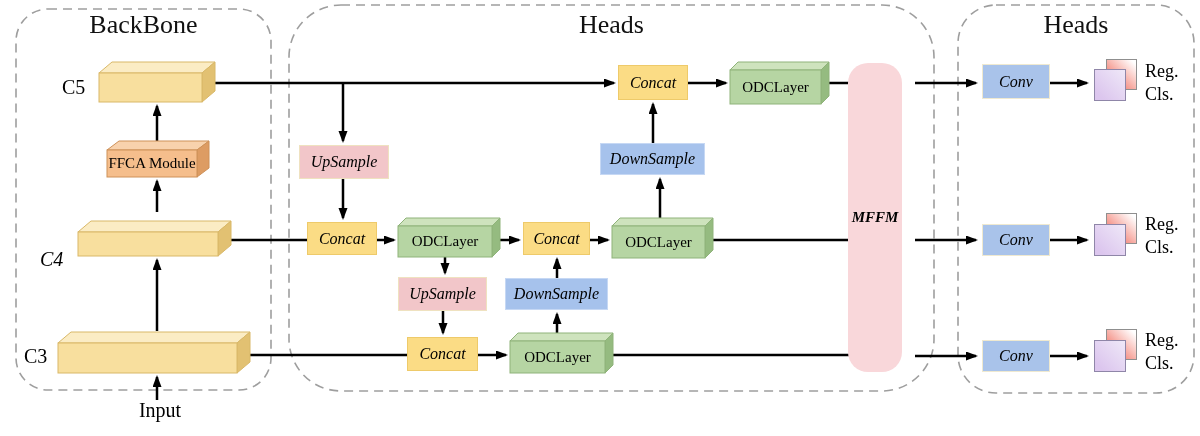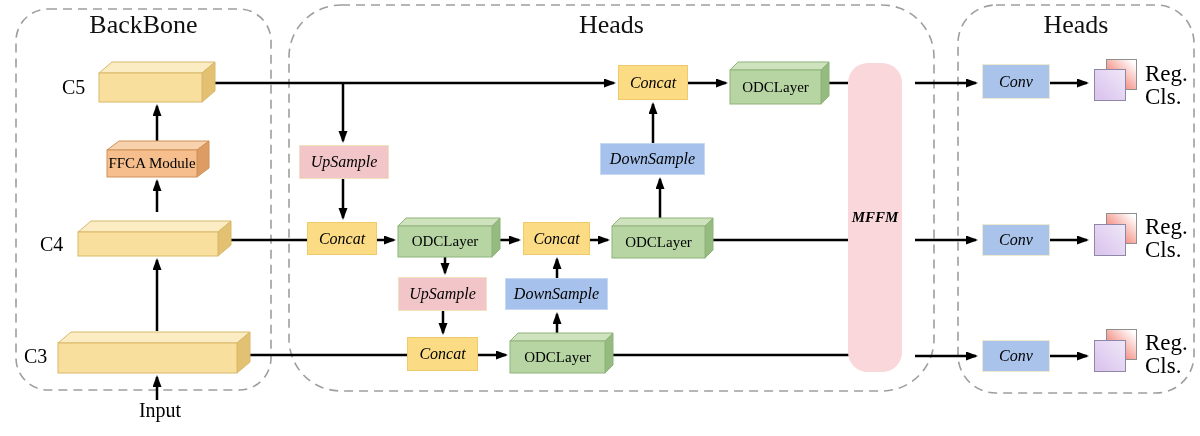--- a/index.html
+++ b/index.html
@@ -19,21 +19,21 @@
 
   .boxlabel{position:absolute;display:flex;align-items:center;justify-content:center;
             font-weight:normal;font-size:15px;white-space:nowrap;}
   .sidelabel{position:absolute;font-size:20px;white-space:nowrap;}
 
   .sq{position:absolute;box-sizing:border-box;}
   .sq-reg{background:linear-gradient(225deg,#ffffff 8%,var(--regMid) 65%,var(--regDeep) 100%);
           border:1px solid #8f8f8f;}
   .sq-cls{background:linear-gradient(225deg,var(--clsLight) 0%,var(--clsDeep) 85%);
           border:1px solid #8f86a8;}
-  .rc-label{position:absolute;font-size:23px;white-space:nowrap;text-align:center;}
+  .rc-label{position:absolute;font-size:18px;white-space:nowrap;text-align:center;}
 
   
   .dashrect{fill:none;stroke:var(--dash);stroke-width:1.6;}
   .ln{stroke:var(--line);stroke-width:2.5;fill:none;}
   .pf-yellow{fill:var(--yellowFront);stroke:var(--yellowEdge);stroke-width:1;}
   .pt-yellow{fill:var(--yellowTop);stroke:var(--yellowEdge);stroke-width:1;}
   .ps-yellow{fill:var(--yellowSide);stroke:var(--yellowEdge);stroke-width:1;}
   .pf-orange{fill:var(--orangeFront);stroke:var(--orangeEdge);stroke-width:1;}
   .pt-orange{fill:var(--orangeTop);stroke:var(--orangeEdge);stroke-width:1;}
   .ps-orange{fill:var(--orangeSide);stroke:var(--orangeEdge);stroke-width:1;}
@@ -138,21 +138,21 @@
       <polygon class="ps-green" points="605,341 613,333 613,365 605,373"></polygon>
       <rect class="pf-green" x="510" y="341" width="95" height="32"></rect>
     </g>
   </svg>
 
   <div class="section-title" style="left:16px;top:10px;width:255px;">BackBone</div>
   <div class="section-title" style="left:289px;top:10px;width:645px;">Heads</div>
   <div class="section-title" style="left:958px;top:10px;width:236px;">Heads</div>
 
   <div class="sidelabel" style="left:62px;top:76px;">C5</div>
-  <div class="sidelabel" style="left:40px;top:233px;">C4</div>
+  <div class="sidelabel" style="left:40px;top:248px;font-style:italic;">C4</div>
   <div class="sidelabel" style="left:24px;top:345px;">C3</div>
   <div class="sidelabel" style="left:120px;top:399px;width:80px;text-align:center;">Input</div>
   <div class="boxlabel" style="left:107px;top:150px;width:90px;height:27px;">FFCA Module</div>
 
   <div class="node upsample" style="left:299px;top:145px;width:90px;height:34px;">UpSample</div>
   <div class="node concat" style="left:618px;top:65px;width:70px;height:35px;">Concat</div>
   <div class="node downsample" style="left:600px;top:143px;width:105px;height:32px;">DownSample</div>
   <div class="node concat" style="left:307px;top:222px;width:70px;height:33px;">Concat</div>
   <div class="node concat" style="left:523px;top:222px;width:67px;height:33px;">Concat</div>
   <div class="node upsample" style="left:398px;top:277px;width:89px;height:34px;">UpSample</div>

